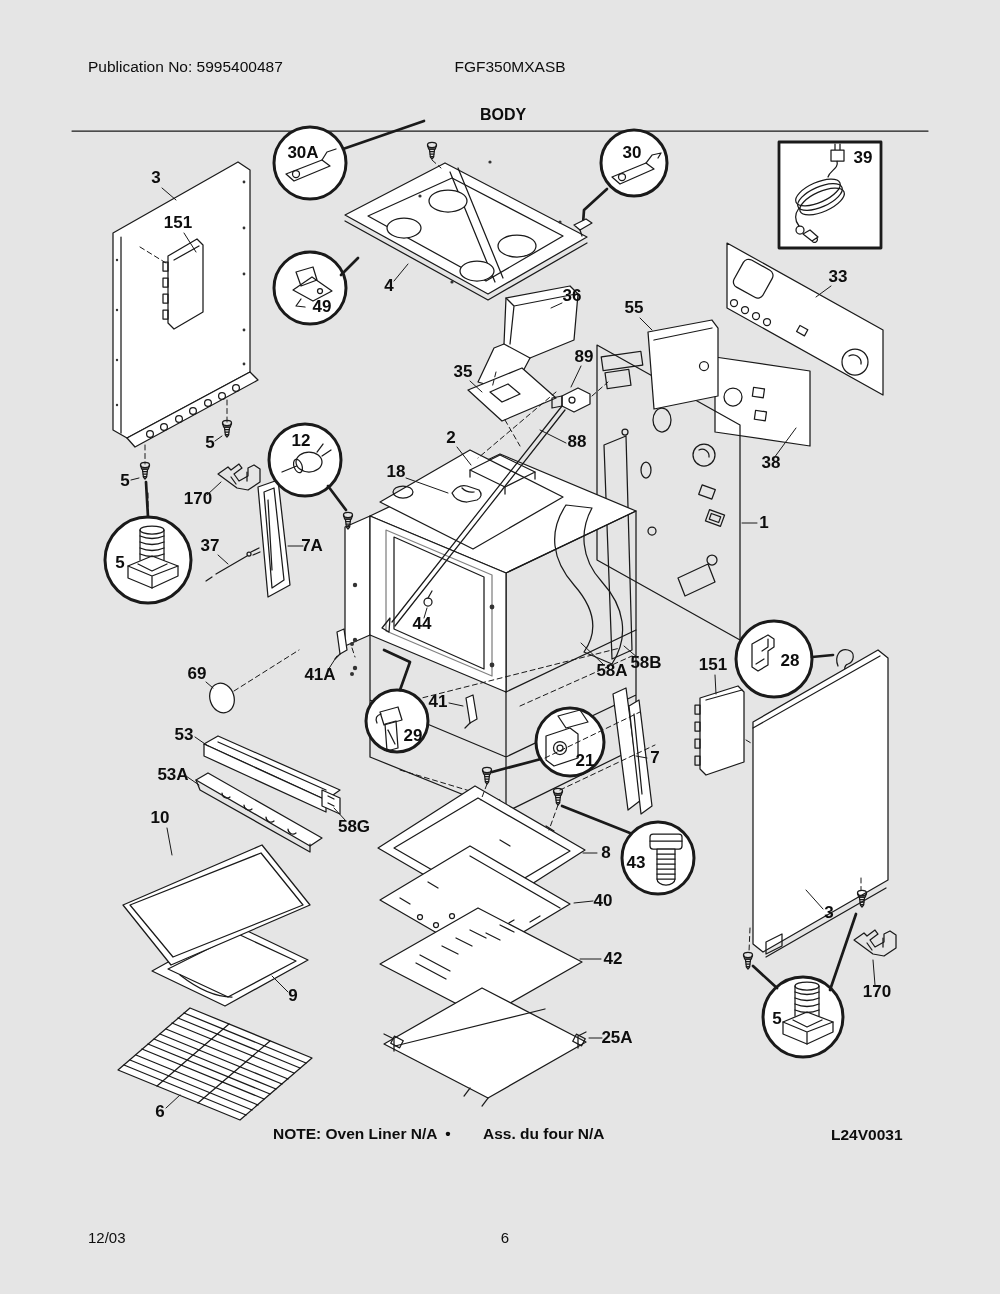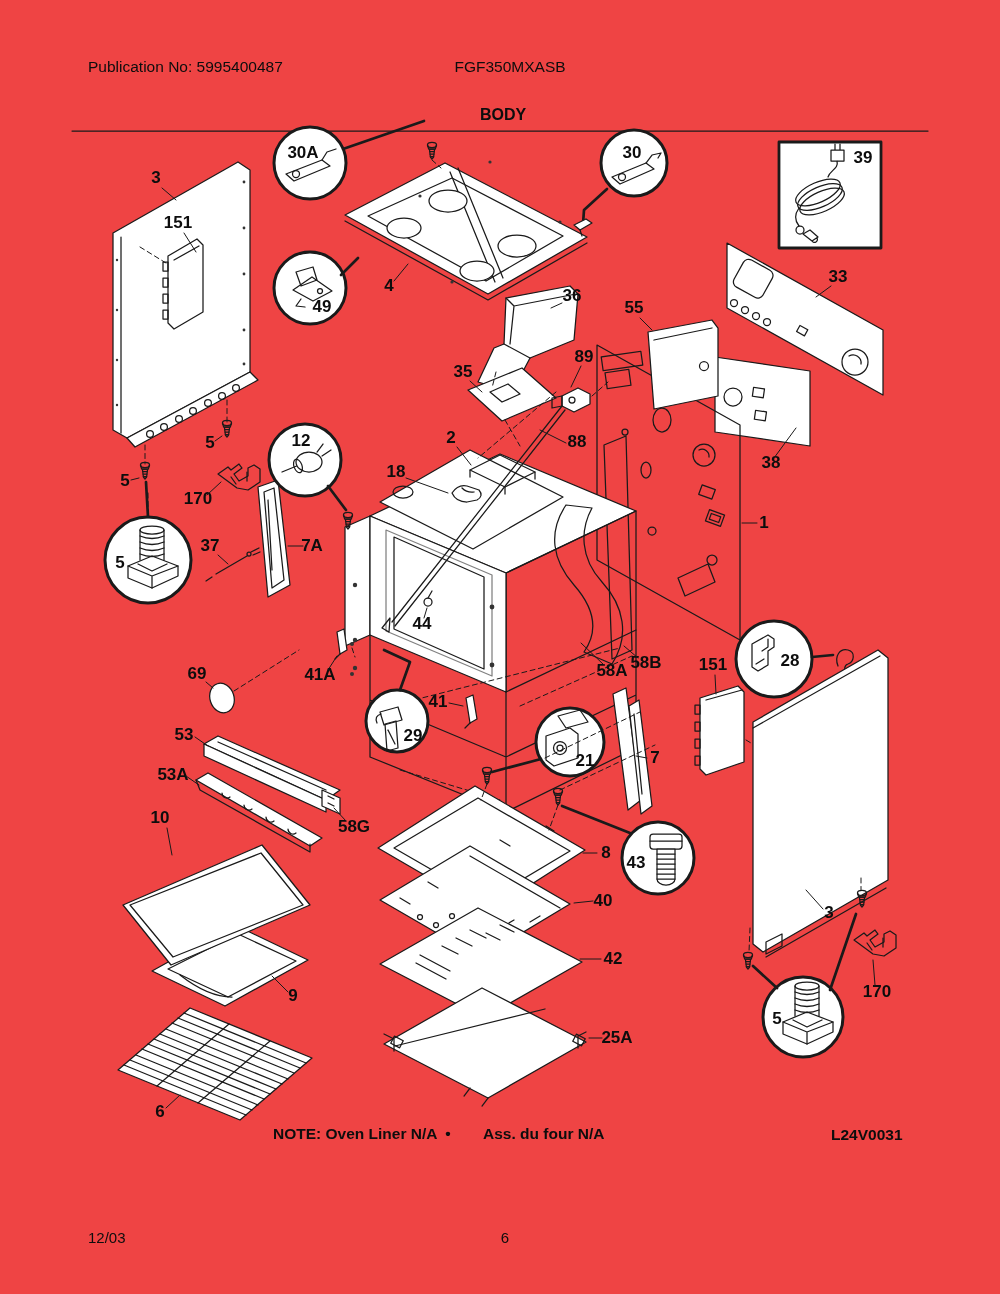--- a/index.html
+++ b/index.html
@@ -1,16 +1,16 @@
 <!DOCTYPE html>
 <html><head>
 <meta charset="utf-8">
 <style>
   html,body{margin:0;padding:0;background:#fff}
-  .page{width:1000px;height:1294px;position:relative;background:#ef4444;overflow:hidden}
+  .page{width:1000px;height:1294px;position:relative;background:#e5e5e5;overflow:hidden}
   svg{display:block}
   path,line,polyline,polygon,circle,ellipse,rect{stroke:#1a1a1a;fill:none;stroke-width:1.25;stroke-linecap:round;stroke-linejoin:round}
   .w{fill:#fff}
   .ck{stroke-width:3;fill:#fff}
   .bx{stroke-width:2.8;fill:#fff}
   .tk{stroke-width:2.7}
   .tn{stroke-width:1}
   .dsh{stroke-dasharray:5 3.5;stroke-width:1}
   .bg{fill:#fff;stroke:none}
   .pd{stroke:#555;stroke-width:.8}

